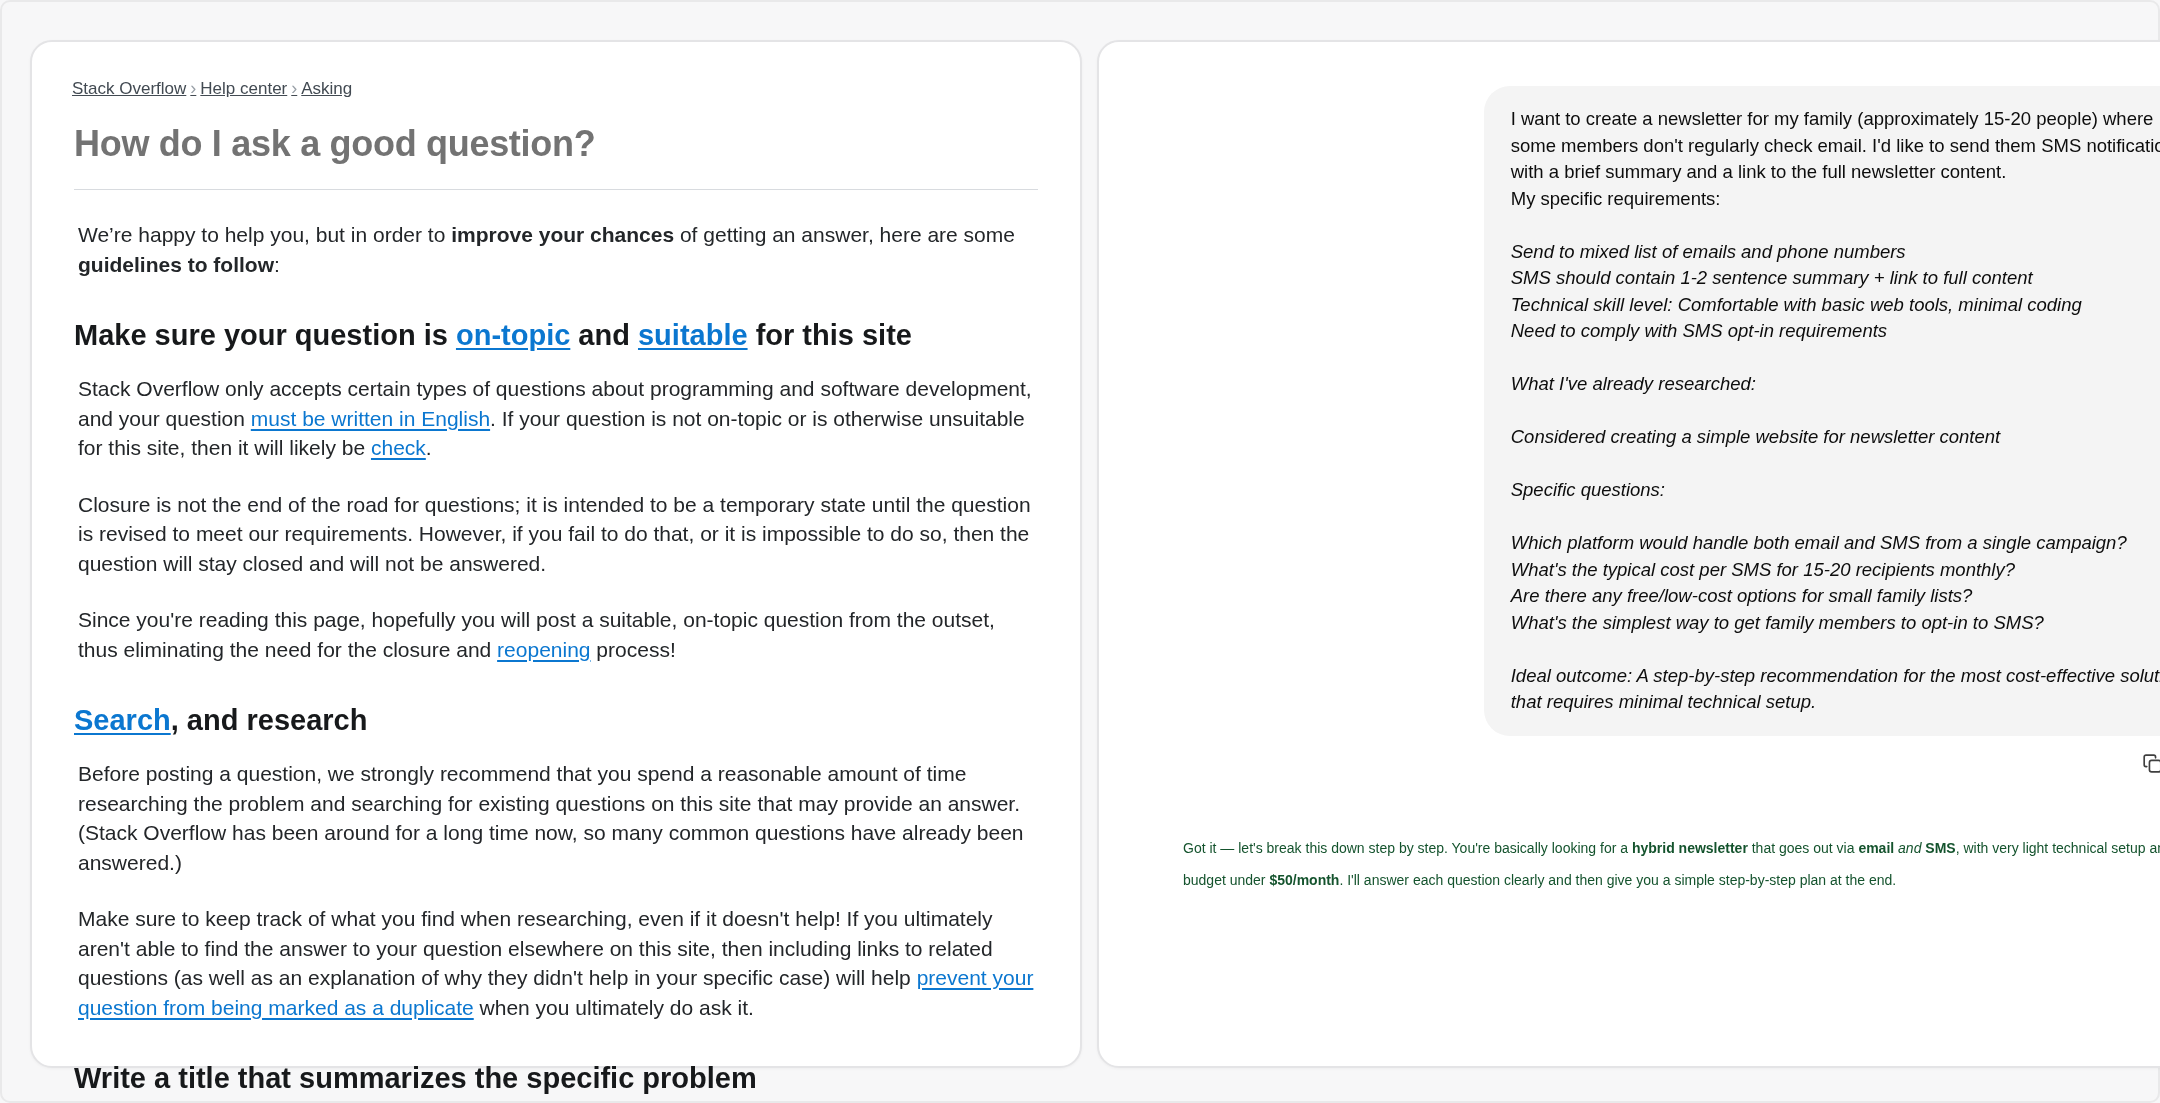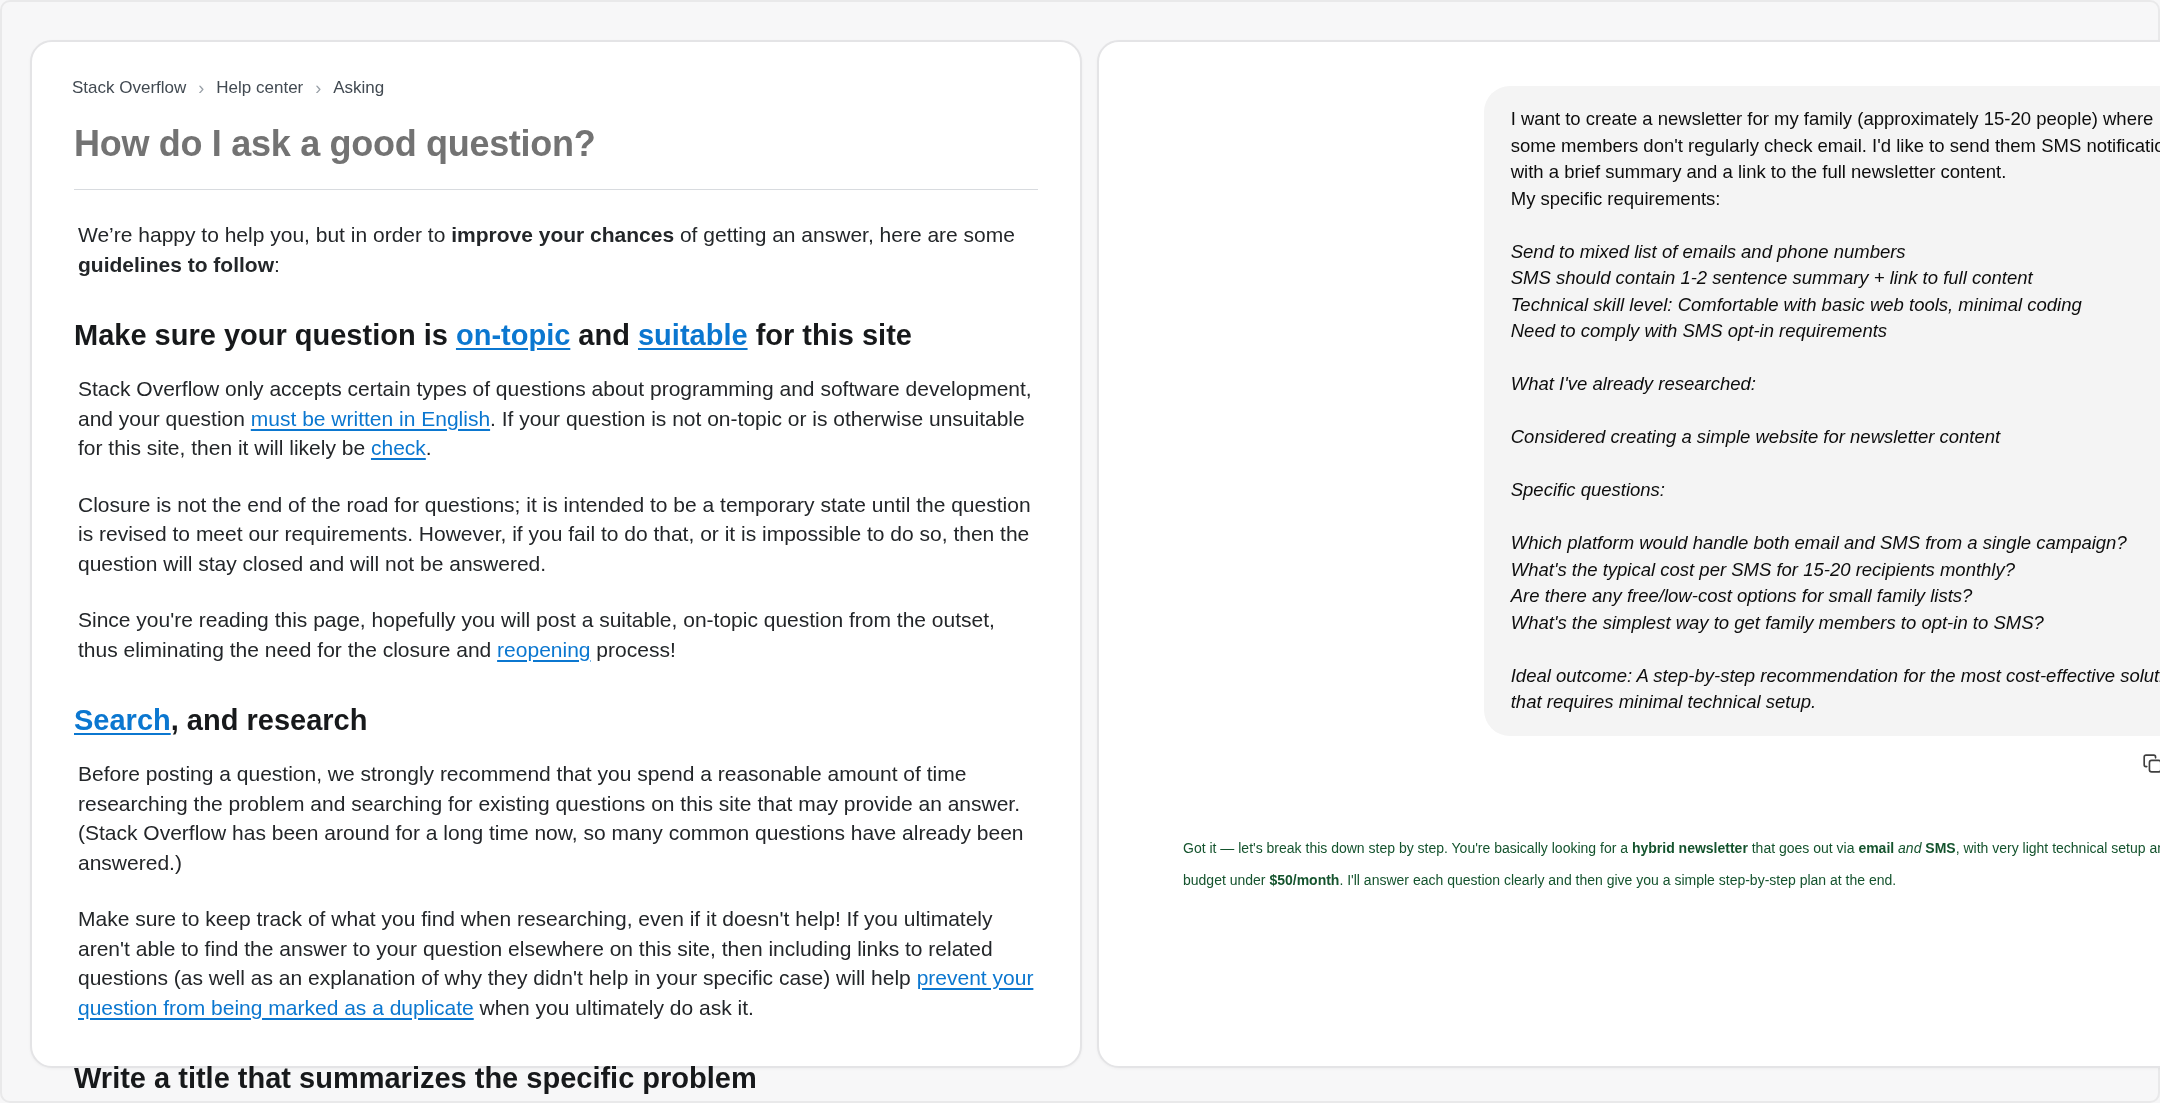--- a/index.html
+++ b/index.html
@@ -20,21 +20,21 @@
     position: absolute; top: 40px; height: 1028px;
     background: #ffffff;
     border: 2px solid #e4e4e6;
     border-radius: 22px;
     box-shadow: 0 1px 3px rgba(0,0,0,0.04);
   }
   .panel-left  { left: 30px;   width: 1052px; padding: 36px 40px 0 40px; }
   .panel-right { left: 1097px; width: 1217px; padding: 44px 92px 0 84px; overflow: hidden; }
 
   
-  .breadcrumb { display: flex; align-items: flex-start; gap: 12px; font-size: 17px; color: #424a52; }
+  .breadcrumb { display: flex; align-items: flex-end; gap: 4px; font-size: 17px; color: #424a52; text-decoration: underline; }
   .bc-item { color: #424a52; text-decoration: none; cursor: pointer; }
   .bc-sep  { color: #9aa1a8; font-size: 18px; }
   .article-title {
     font-size: 36px; font-weight: 700; color: #737373;
     letter-spacing: -0.3px; margin: 24px 0 24px 2px;
   }
   .title-rule { border: 0; border-top: 1.5px solid #d8dbdf; margin: 0 2px 30px 2px; }
   .article { font-size: 21px; line-height: 29.5px; color: #232629; max-width: 972px; }
   .article p  { margin: 0 6px 27px 6px; }
   .article h2 { font-size: 29px; line-height: 33px; font-weight: 700; color: #17191b; margin: 40px 0 22px 2px; }

